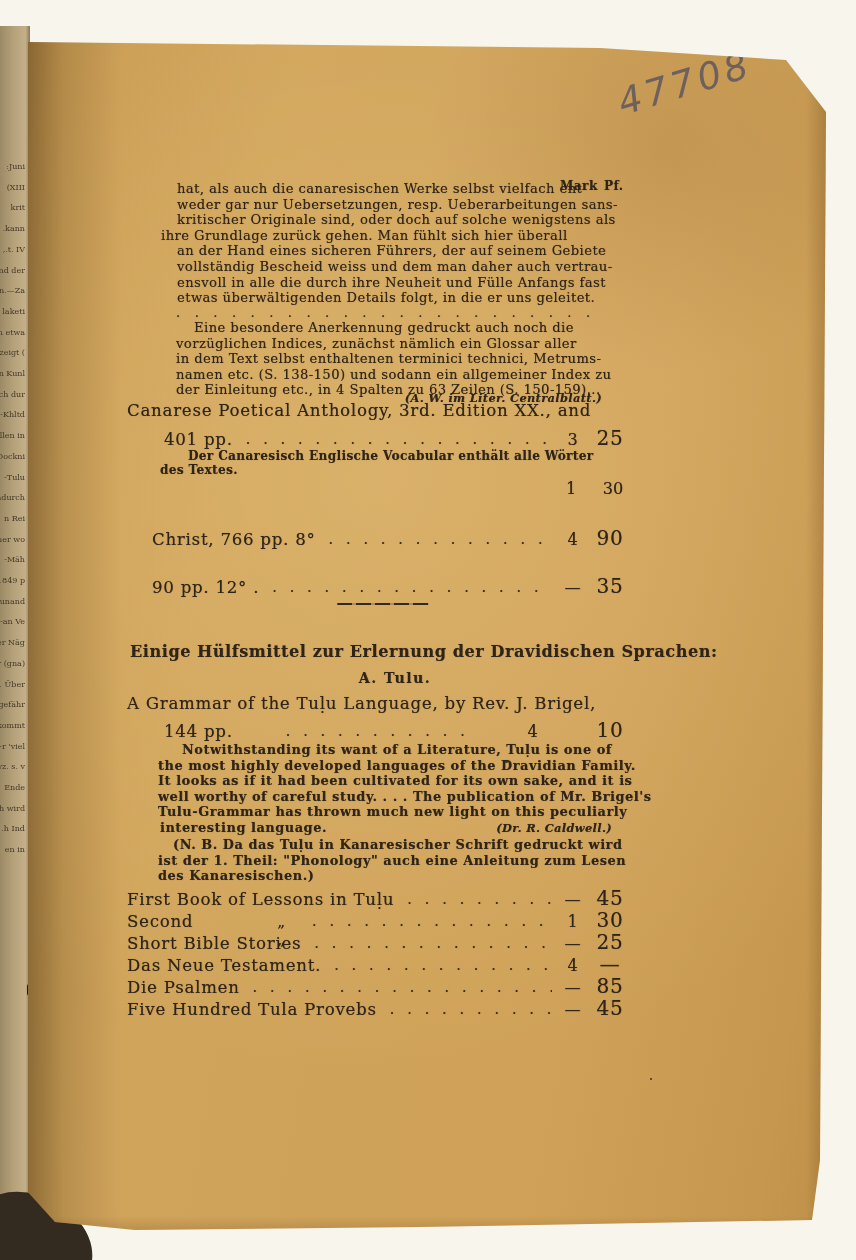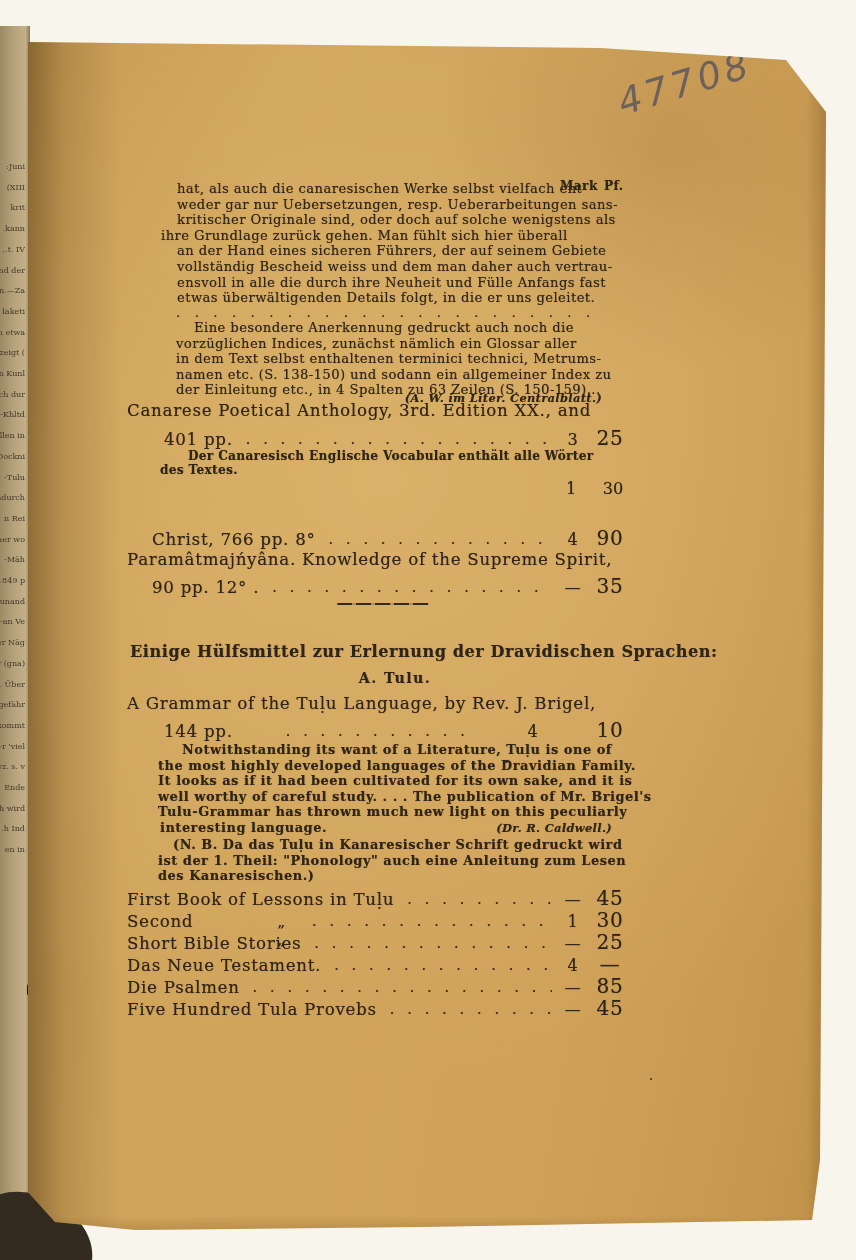--- a/index.html
+++ b/index.html
@@ -158,21 +158,20 @@
     <span class="mcell ink" style="left:553px;top:479px;">1</span>
     <span class="pcell ink" style="left:593px;top:479px;">30</span>
 
     <div class="prow cont ink" style="left:152px;width:478px;top:526px;">
       <span class="lbl">Christ, 766 pp. 8°</span>
       <span class="leader">........................................</span>
       <span class="m">4</span>
       <span class="p">90</span>
     </div>
 
-    <div class="abs t ink" style="left:127px;top:550px;">Paramâtmajńyâna.  Knowledge of the Supreme Spirit,</div>
     <div class="prow cont ink" style="left:152px;width:478px;top:574px;">
       <span class="lbl">90 pp. 12° .</span>
       <span class="leader">........................................</span>
       <span class="m">—</span>
       <span class="p">35</span>
     </div>
 
     <div class="divider"></div>
 
     <div class="h1 ink" style="top:642px;">Einige Hülfsmittel zur Erlernung der Dravidischen Sprachen:</div>

